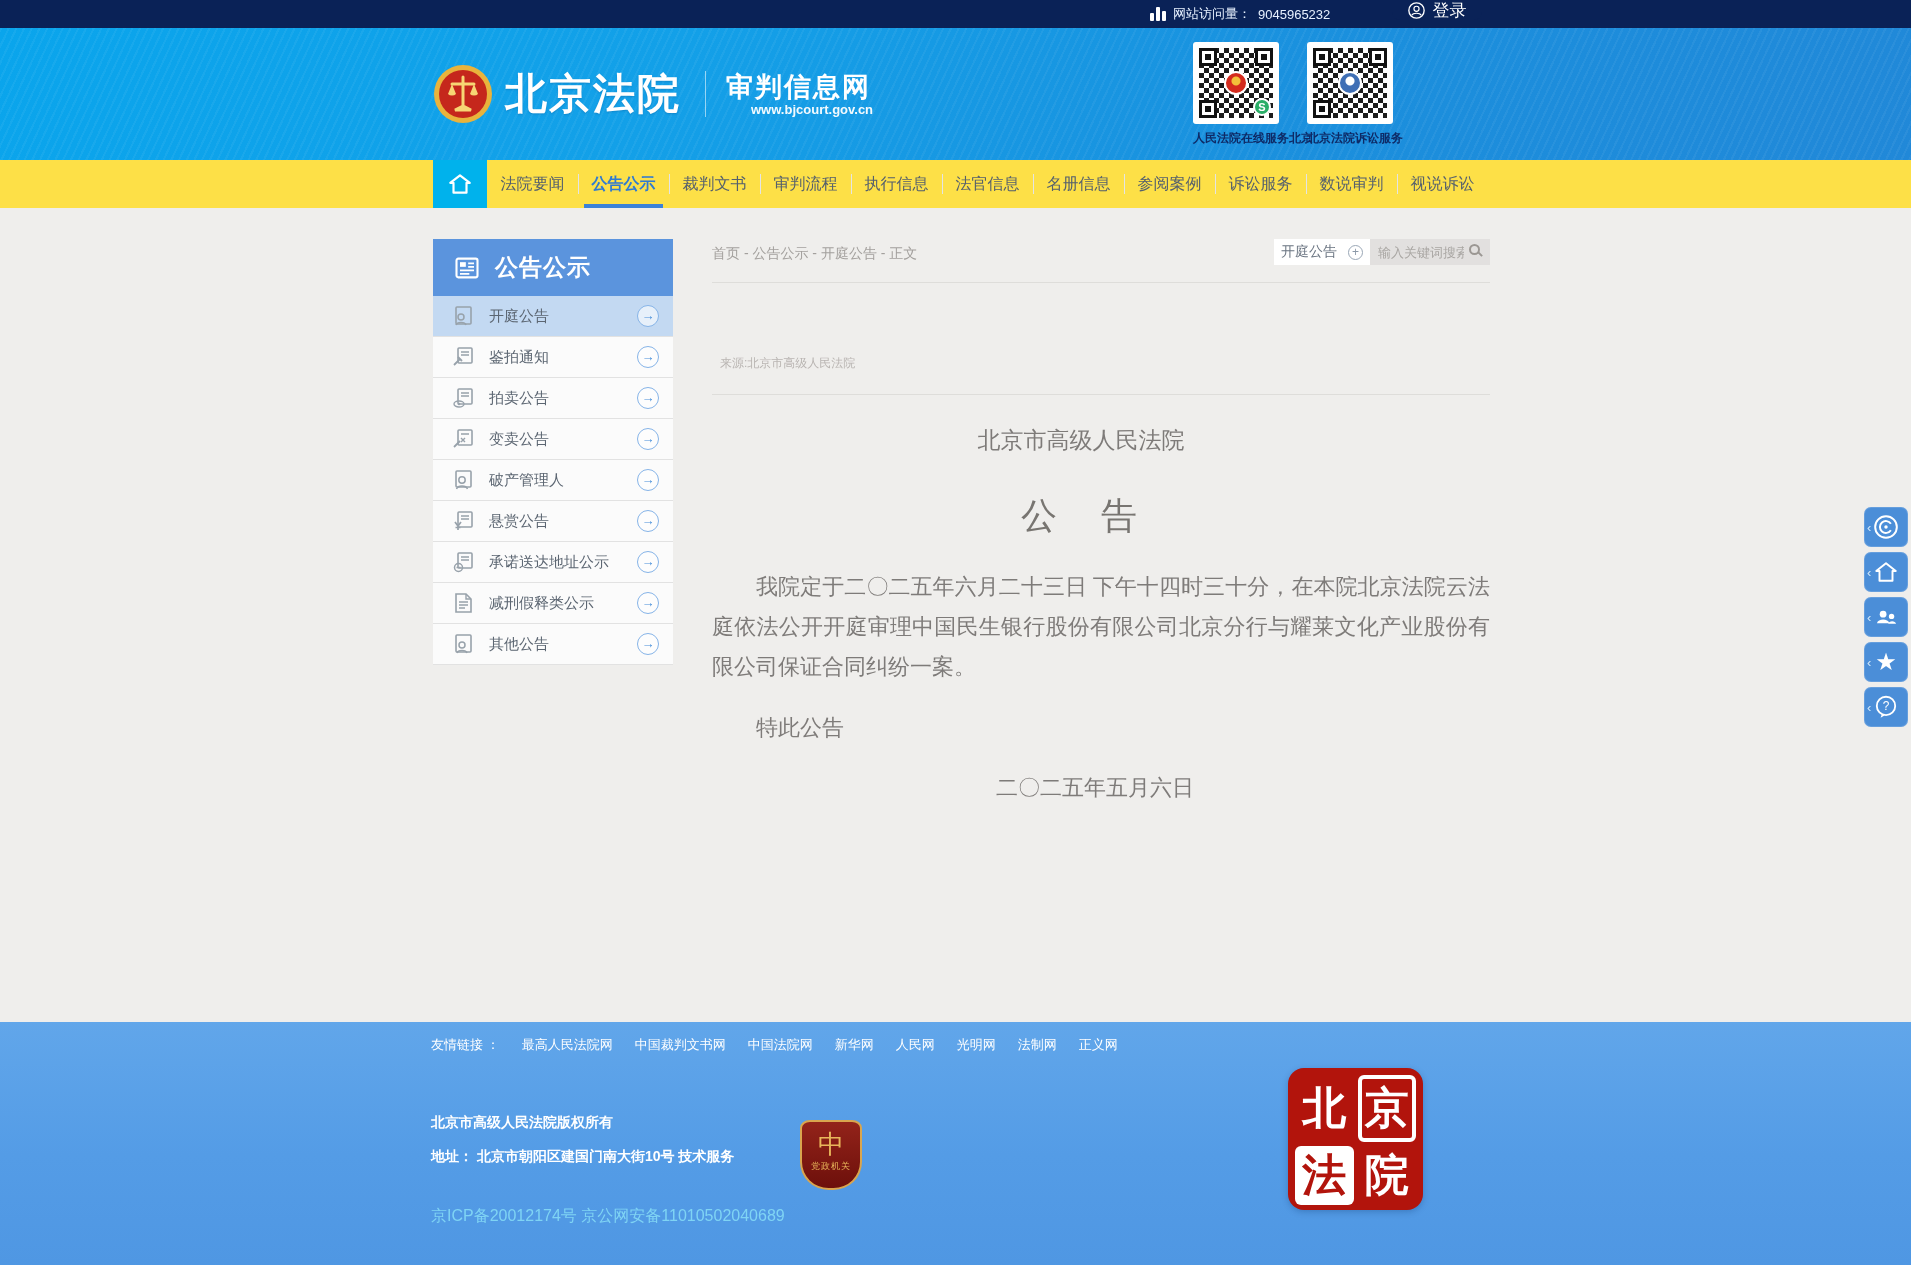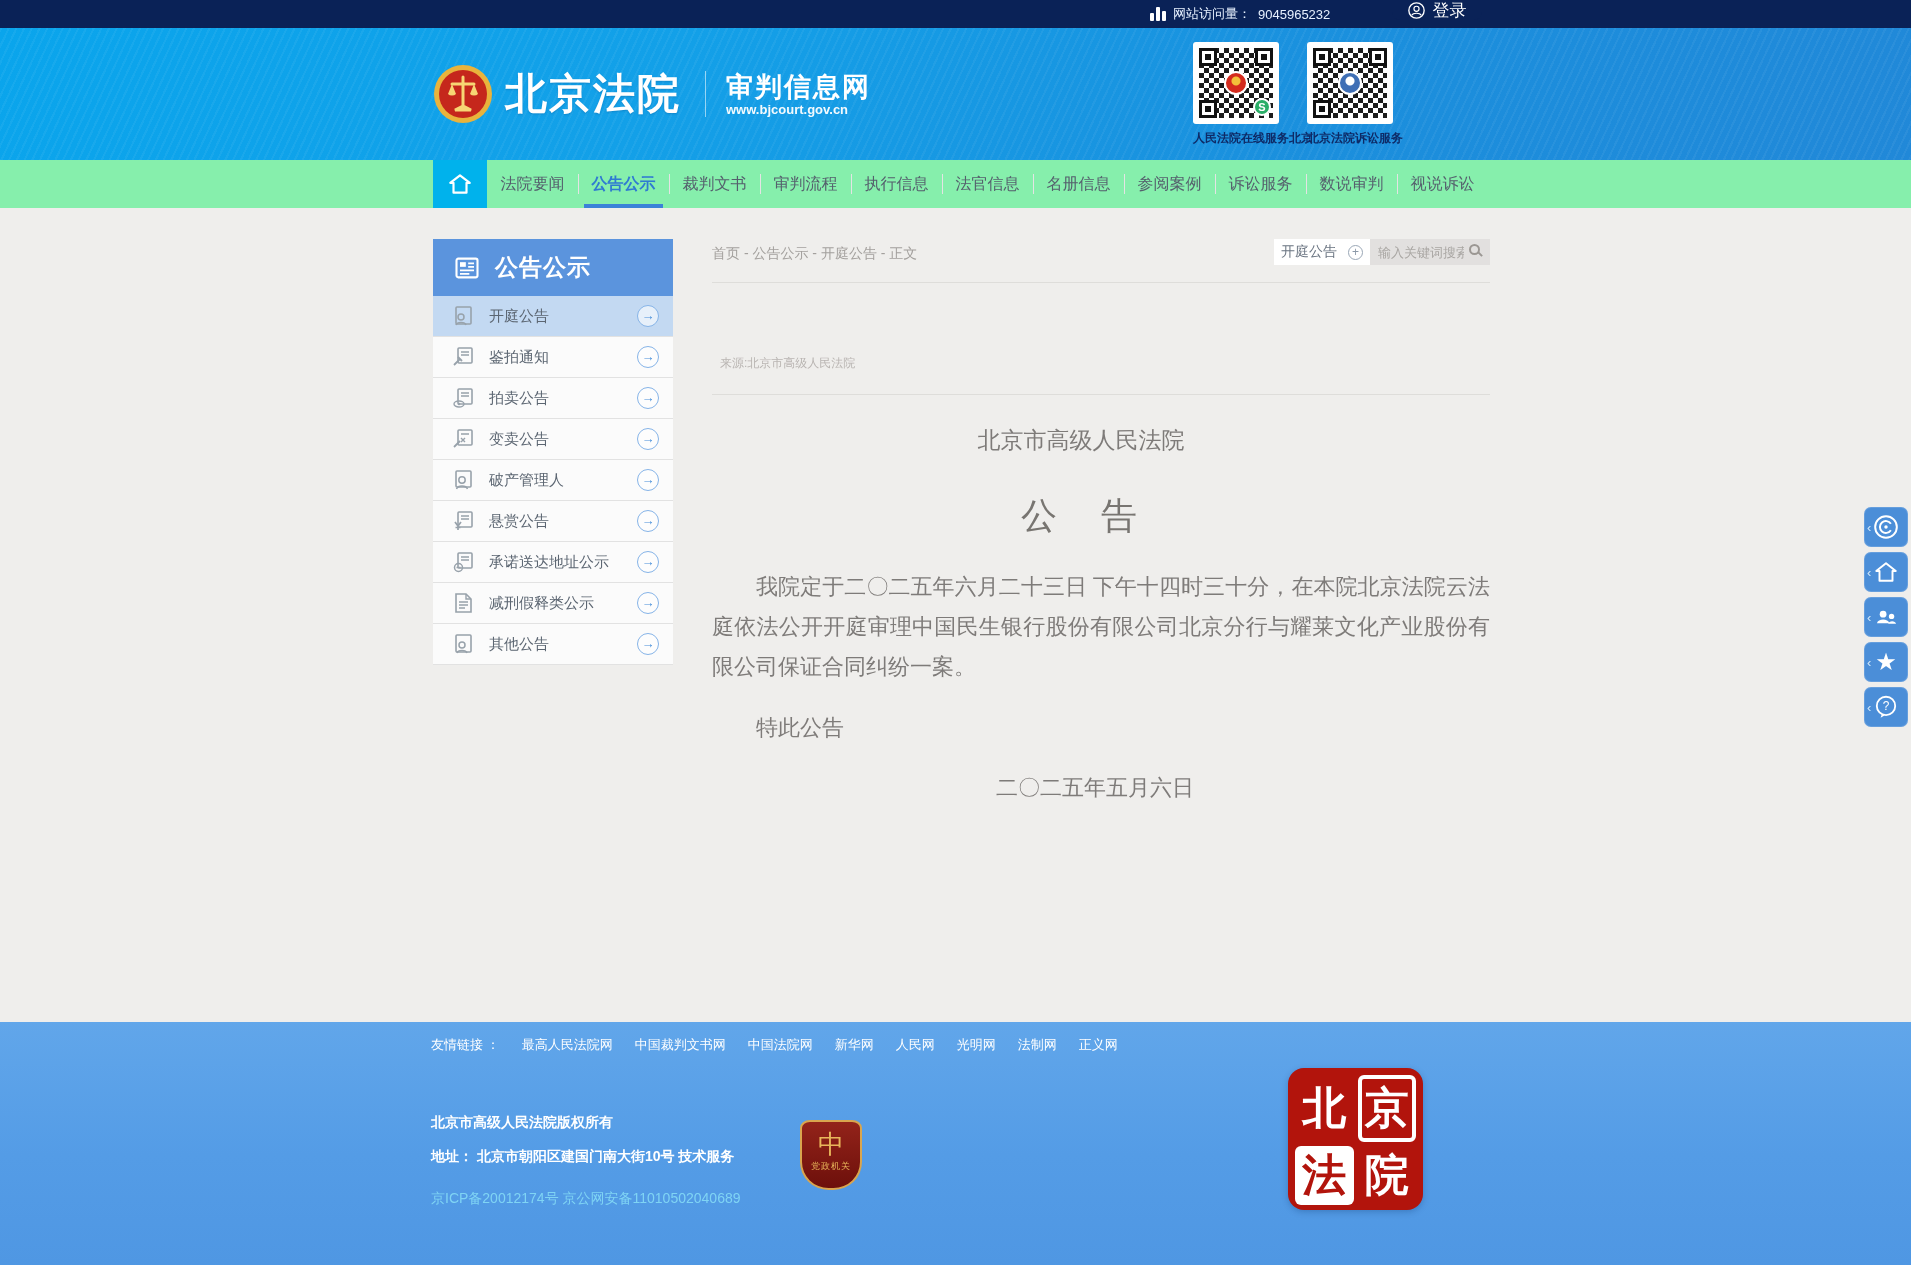--- a/index.html
+++ b/index.html
@@ -23,40 +23,40 @@
             background:linear-gradient(120deg,#0aa5ec 0%,#13a0e8 35%,#1b8fdd 70%,#2188d8 100%); }
   .header::before { content:""; position:absolute; inset:0;
             background:repeating-linear-gradient(115deg, rgba(255,255,255,0.05) 0 2px, rgba(255,255,255,0) 2px 7px); }
   .brand { position:absolute; top:12px; left:433px; display:flex; align-items:center; height:108px; }
   .emblem { width:60px; height:60px; flex:0 0 60px; }
   .site-name { color:#fff; font-size:42px; font-weight:bold; letter-spacing:2px; margin-left:12px;
                text-shadow:0 1px 2px rgba(0,60,120,.25); }
   .brand-divider { width:1px; height:46px; background:rgba(255,255,255,.55); margin:0 20px 0 24px; }
   .subtitle-wrap { color:#fff; }
   .subtitle { font-size:27px; font-weight:bold; letter-spacing:2px; line-height:30px; }
-  .site-url { font-size:13px; font-weight:bold; opacity:.95; }
+  .site-url { font-size:13px; font-weight:bold; opacity:.95;margin-left:25px; }
 
   .qr-group { position:absolute; top:14px; left:1193px; display:flex; gap:28px; }
   .qr-item { width:86px; text-align:center; }
   .qr-box { width:86px; height:82px; background:#fff; border-radius:3px; padding:6px; position:relative; }
   .qr-pattern { width:100%; height:100%; position:relative;
                 background:repeating-conic-gradient(#1c1c1c 0% 25%, #ffffff 0% 50%) 0 0 / 10px 10px; }
   .finder { position:absolute; width:18px; height:18px; border:3px solid #111; background:#fff; }
   .finder::after { content:""; position:absolute; inset:3px; background:#111; }
   .finder.tl { top:0; left:0; } .finder.tr { top:0; right:0; } .finder.bl { bottom:0; left:0; }
   .qr-center { position:absolute; top:50%; left:50%; transform:translate(-50%,-50%); width:24px; height:24px;
                border-radius:50%; border:2px solid #fff; }
   .qr-center.red { background:radial-gradient(circle at 50% 40%, #f3c13a 0 4px, #d42b1e 5px); }
   .qr-center.blue { background:radial-gradient(circle at 50% 40%, #ffffff 0 4px, #3f6fb5 5px); }
   .qr-wechat { position:absolute; right:2px; bottom:2px; width:18px; height:18px; border-radius:50%;
                background:#2aae67; border:2px solid #fff; color:#fff; font-size:11px; line-height:14px; font-weight:bold; }
   .qr-label { margin-top:6px; font-size:12px; font-weight:bold; color:#0e2a66; white-space:nowrap; }
 
   
-  .nav { position:absolute; top:160px; left:0; width:100%; height:56px; background:#86efac; }
+  .nav { position:absolute; top:160px; left:0; width:100%; height:56px; background:#fde047; }
   .nav-home { position:absolute; left:433px; top:0; width:54px; height:48px; background:#00b2ec;
               display:flex; align-items:center; justify-content:center; cursor:pointer; }
   .nav-items { position:absolute; left:487px; top:0; height:48px; display:flex; }
   .nav-item { width:91px; height:48px; display:flex; align-items:center; justify-content:center;
               font-size:16px; color:#55606d; cursor:pointer; position:relative; }
   .nav-item + .nav-item::before { content:""; position:absolute; left:0; top:14px; height:20px; width:1px; background:#e4e4e4; }
   .nav-item.active { color:#2f7ad2; font-weight:bold; }
   .nav-item.active::after { content:""; position:absolute; left:6px; right:6px; bottom:0; height:4px; background:#3b82d8; }
 
   
@@ -111,21 +111,21 @@
   
   .footer { position:absolute; top:1022px; left:0; width:100%; height:243px;
             background:linear-gradient(180deg,#61a6ea 0%,#549ce6 55%,#4f97e3 100%); }
   .friend-links { position:absolute; left:431px; top:14px; display:flex; align-items:center; gap:22px;
                   color:#fff; font-size:13px; }
   .friend-links .fl-label { cursor:default; }
   .friend-links a { color:#fff; text-decoration:none; cursor:pointer; }
   .copyright-block { position:absolute; left:431px; top:92px; color:#fff; font-size:14px; }
   .copyright-block .line1 { font-weight:bold; }
   .copyright-block .line2 { margin-top:16px; font-weight:bold; }
-  .copyright-block .line3 { margin-top:24px; color:#7fd4f4; font-size:14px; }
+  .copyright-block .line3 { margin-top:40px; color:#7fd4f4; font-size:16px; }
 
   .gov-badge { position:absolute; left:800px; top:98px; width:62px; height:70px;
                background:linear-gradient(180deg,#93231a,#6d100b); border:2px solid #d9a54e;
                border-radius:10px 10px 46% 46% / 8px 8px 40% 40%; text-align:center; }
   .gov-badge .gb-mark { margin-top:8px; font-size:26px; line-height:30px; color:#e8b65b; font-family:"Liberation Serif",serif; }
   .gov-badge .gb-label { font-size:9px; color:#e8b65b; letter-spacing:1px; }
 
   .seal { position:absolute; left:1288px; top:46px; width:135px; height:142px; background:#b2140c;
           border-radius:16px; padding:7px; display:grid; grid-template-columns:1fr 1fr; grid-template-rows:1fr 1fr;
           gap:4px; box-shadow:0 2px 6px rgba(0,40,90,.25); }

